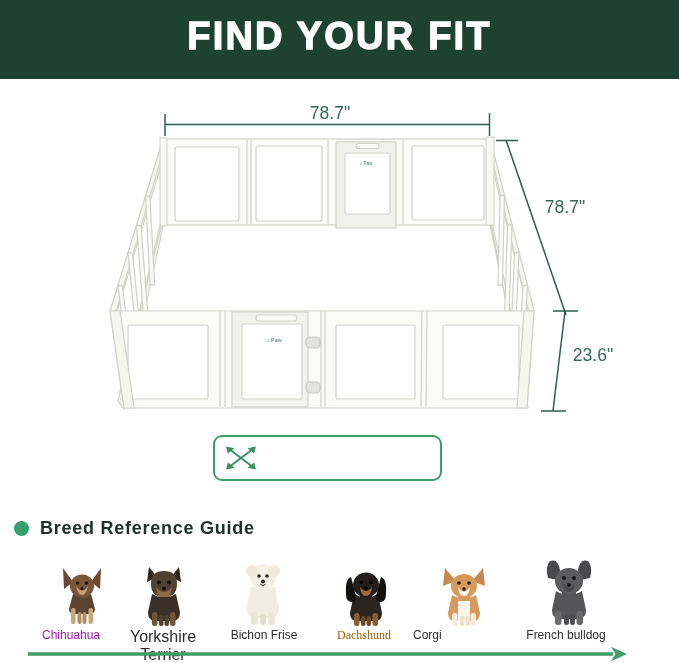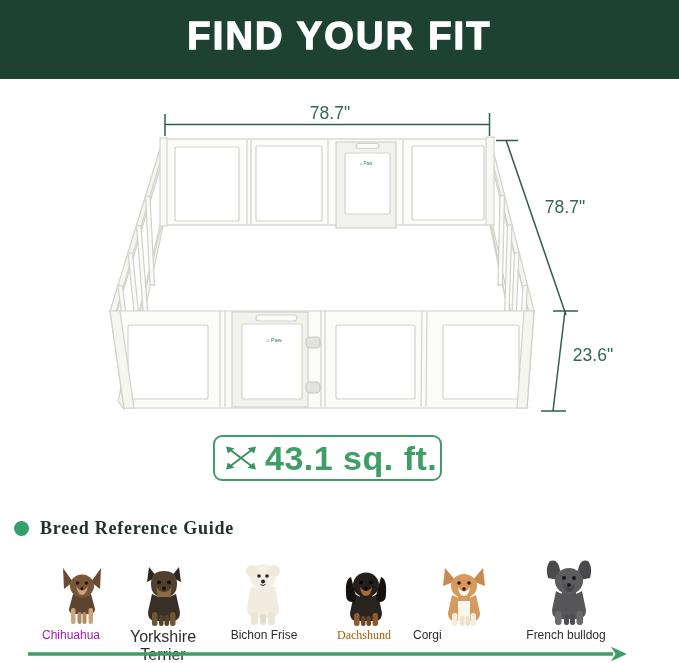--- a/index.html
+++ b/index.html
@@ -132,25 +132,24 @@
       <line x1="29.5" y1="3.5" x2="4.5" y2="22.5"></line>
     </g>
     <g fill="#3b9164" stroke="none">
       <polygon points="2,1.5 10.5,3.2 3.9,8.6"></polygon>
       <polygon points="32,1.5 23.5,3.2 30.1,8.6"></polygon>
       <polygon points="2,24.5 10.5,22.8 3.9,17.4"></polygon>
       <polygon points="32,24.5 23.5,22.8 30.1,17.4"></polygon>
     </g>
   </svg>
 
-  <span style="color:#3f9e66;font-weight:bold;font-size:34px;margin-left:7px;letter-spacing:0.5px;white-space:nowrap;">43.1 sq. ft.</span>
 </div>
 
 <div class="abs" style="left:14px;top:521px;width:15px;height:15px;border-radius:50%;background:#35a06b;"></div>
-<div class="abs" style="left:40px;top:518px;font-size:18px;font-weight:bold;color:#20302b;letter-spacing:0.75px;font-family:Liberation Serif, serif;">Breed Reference Guide</div>
+<div class="abs" style="left:40px;top:518px;font-size:18px;font-weight:bold;color:#20302b;letter-spacing:0.75px;">Breed Reference Guide</div>
 
 <svg class="abs" style="left:56px;top:563px;" width="52" height="64" viewBox="0 0 52 64">
   <path d="M17,31 q9,5 18,0 l4,15 q0,4 -4,5 l-18,0 q-4,-1 -4,-5 z" fill="#5d4430"></path>
   <rect x="15" y="45" width="4.5" height="16" rx="2" fill="#caa57c"></rect>
   <rect x="32.5" y="45" width="4.5" height="16" rx="2" fill="#caa57c"></rect>
   <rect x="21.5" y="49" width="4" height="12" rx="2" fill="#b08a60"></rect>
   <rect x="26.5" y="49" width="4" height="12" rx="2" fill="#b08a60"></rect>
   <rect x="20" y="27" width="12" height="9" fill="#5d4430"></rect>
   <polygon points="7,5 17,19 8,26" fill="#6b4a33"></polygon>
   <polygon points="45,5 35,19 44,26" fill="#6b4a33"></polygon>

